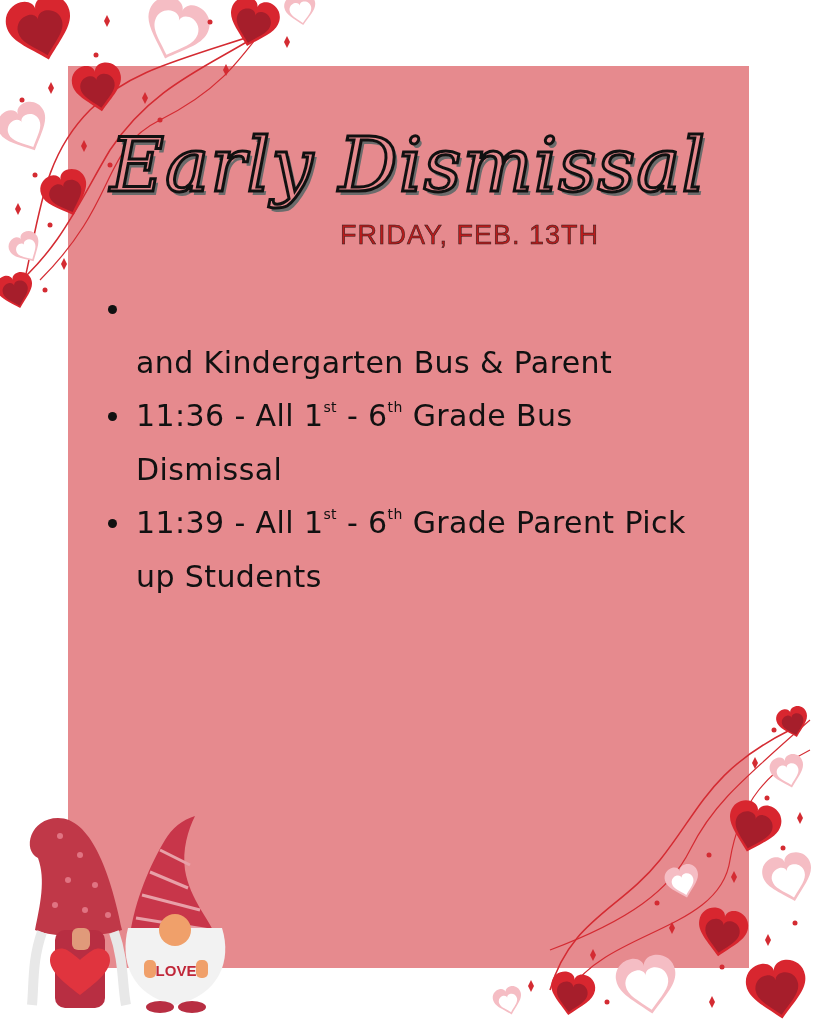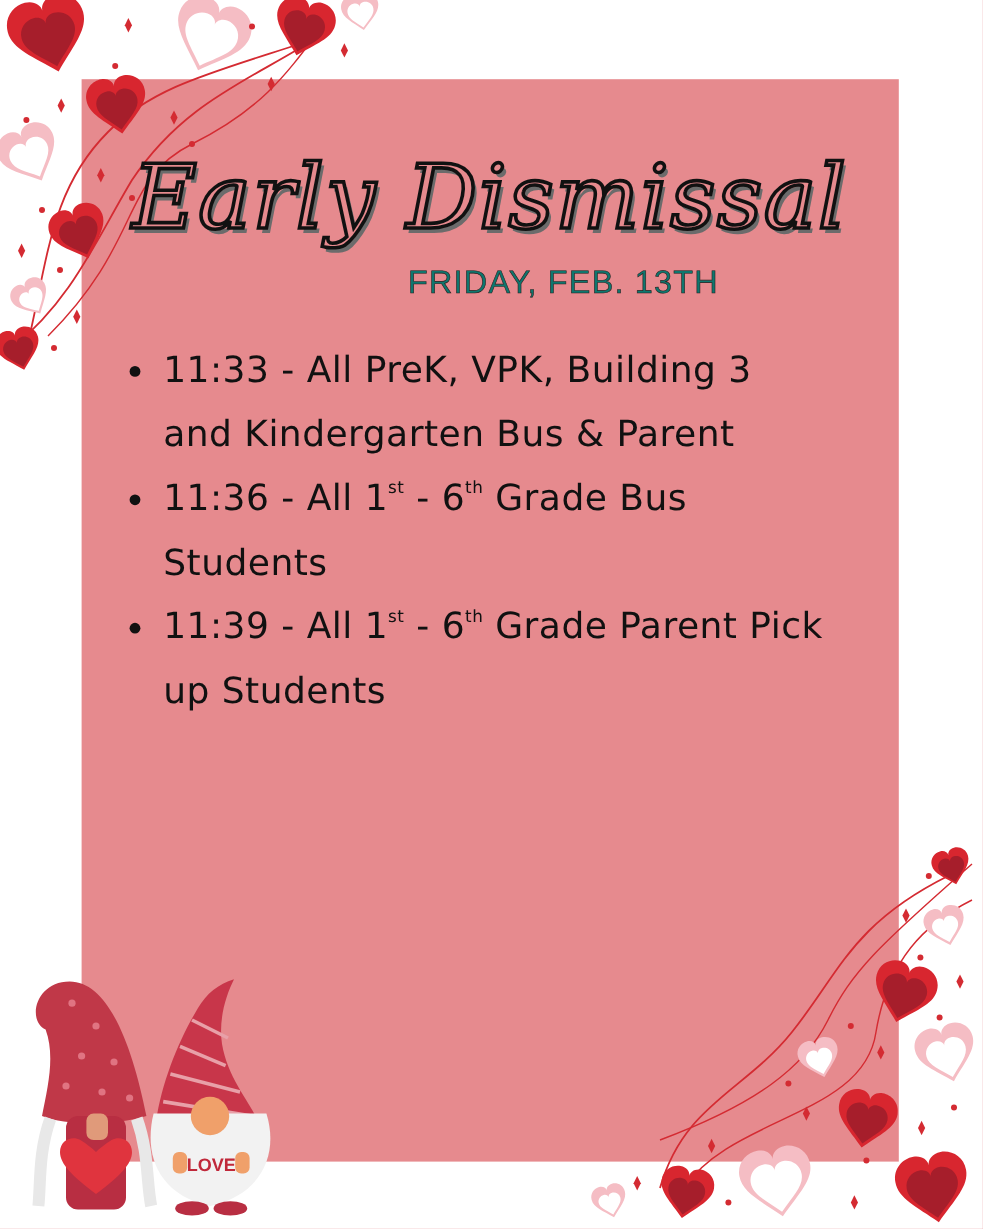--- a/index.html
+++ b/index.html
@@ -23,21 +23,21 @@
       -webkit-text-stroke: 3px #111;
       text-shadow: 3px 4px 0 #6b6b6b;
       letter-spacing: 1px;
       z-index: 3;
     }
     .subtitle {
       position: absolute; left: 340px; top: 220px;
       font-family: "Liberation Sans", sans-serif;
       font-size: 27px;
       letter-spacing: 1px;
-      color: #0f766e;
+      color: #b91c1c;
       -webkit-text-stroke: 0.5px #2a1e1e;
       z-index: 3;
     }
     .list {
       position: absolute; left: 104px; top: 282px; width: 650px;
       margin: 0; padding: 0; list-style: none;
       z-index: 3;
     }
     .item {
       position: relative;
@@ -228,26 +228,26 @@
   <ellipse cx="150" cy="197" rx="14" ry="6" fill="#b82e42"></ellipse>
   <ellipse cx="182" cy="197" rx="14" ry="6" fill="#b82e42"></ellipse>
 </svg>
 
 <div class="title">Early Dismissal</div>
 <div class="subtitle">FRIDAY, FEB. 13TH</div>
 
 <ul class="list">
   <li class="item">
     <span class="bullet"></span>
-    <span>11:33 - All PreK, VPK, Building 3</span><br>
+    <br>
     <span>and Kindergarten Bus &amp; Parent</span><br>
   </li>
   <li class="item">
     <span class="bullet"></span>
     <span>11:36 - All 1</span><sup>st</sup><span> - 6</span><sup>th</sup><span> Grade Bus</span><br>
-    <span>Students</span>
+    <span>Dismissal</span>
   </li>
   <li class="item">
     <span class="bullet"></span>
     <span>11:39 - All 1</span><sup>st</sup><span> - 6</span><sup>th</sup><span> Grade Parent Pick</span><br>
     <span>up Students</span>
   </li>
 </ul>
 
 </body></html>

